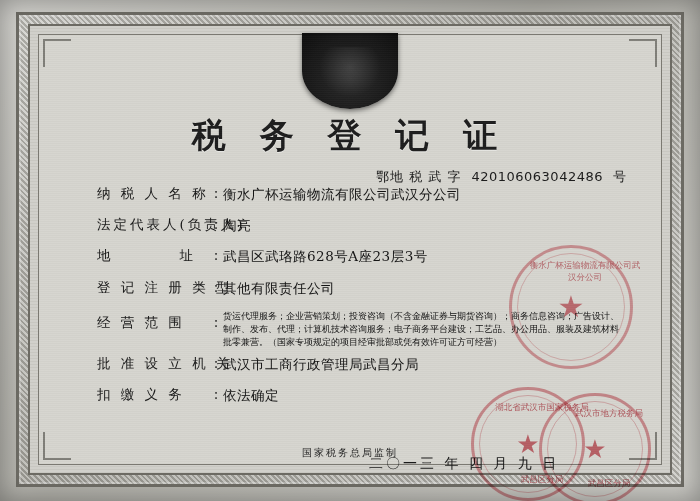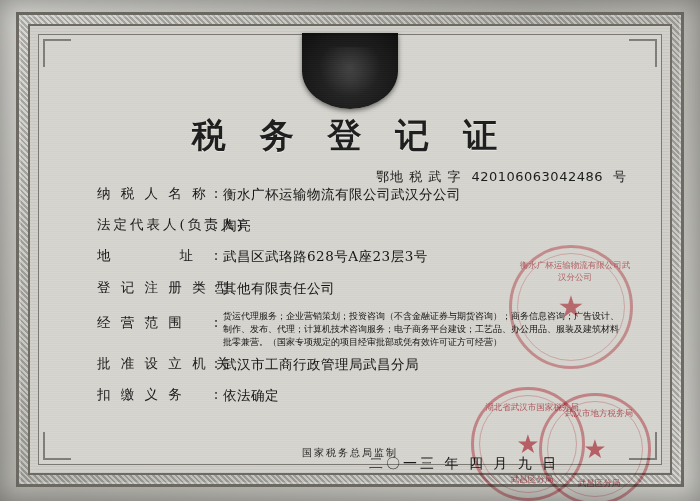--- a/index.html
+++ b/index.html
@@ -224,21 +224,21 @@
     height: 106px;
     opacity: 0.82;
   }
   .seal-caption {
     position: absolute;
     font-family: "DejaVu Serif", serif;
     color: rgba(186, 34, 48, 0.85);
     font-size: 8.5px;
     text-align: center;
     width: 100%;
-    left: 4px;
+    left: 14px;
   }
   .seal-caption.top { top: 12px; }
   .seal-caption.bottom { bottom: 12px; }
 
   .footer {
     position: absolute;
     left: 0;
     right: 0;
     bottom: 4px;
     text-align: center;

